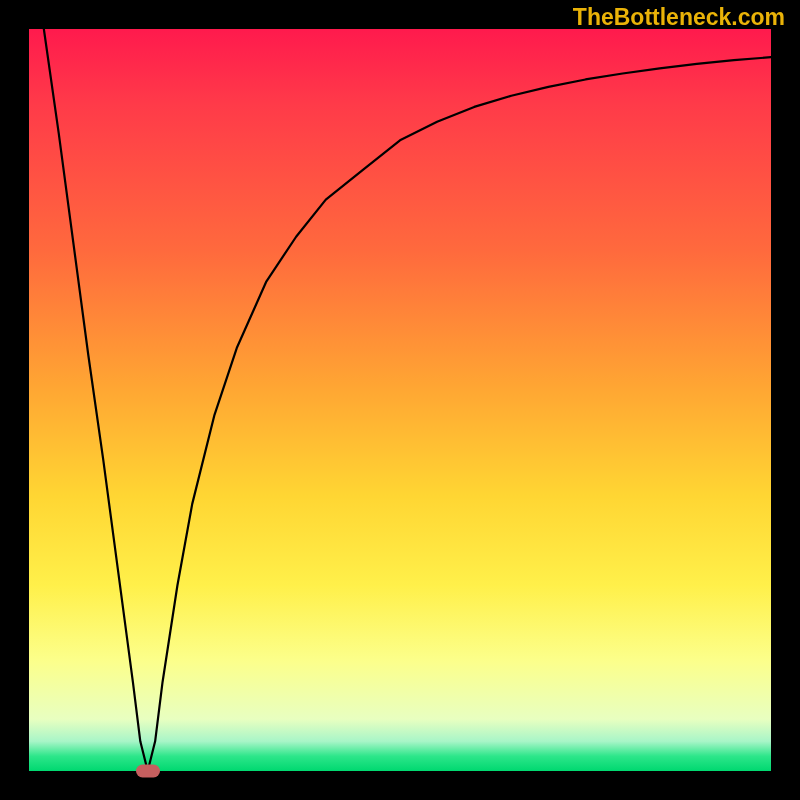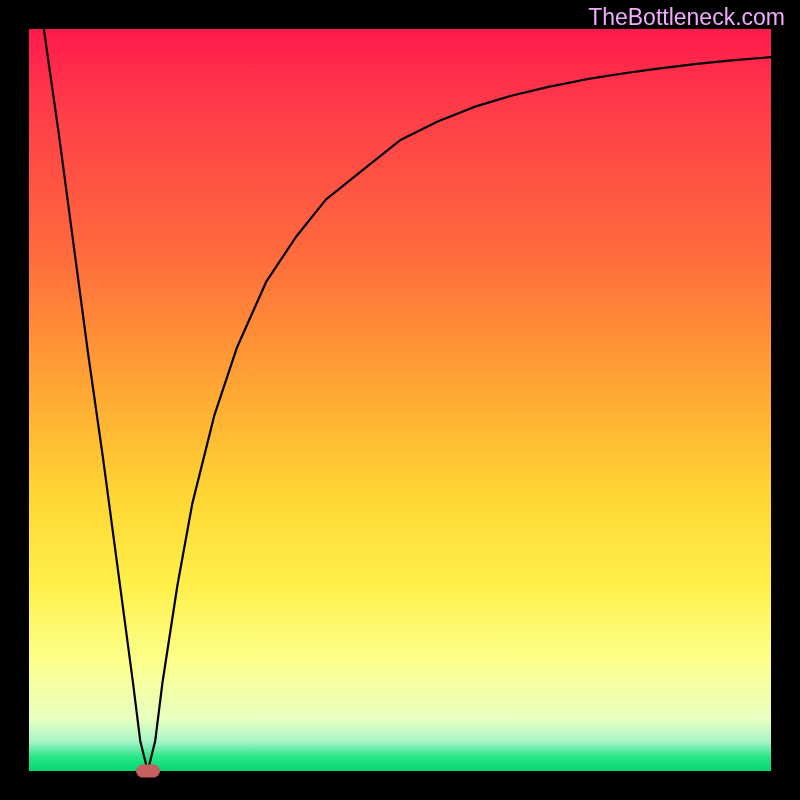--- a/index.html
+++ b/index.html
@@ -36,22 +36,22 @@
       #2de68a 98%,
       #00d870 100%
     );
   }
   .watermark {
     position: absolute;
     top: 4px;
     right: 15px;
     font-family: Arial, Helvetica, sans-serif;
     font-size: 23px;
-    color: #f0abfc;
-    font-weight: 400;
+    color: #eab308;
+    font-weight: 700;
     letter-spacing: 0px;
     user-select: none;
   }
   svg.curve {
     position: absolute;
     left: 0;
     top: 0;
     width: 742px;
     height: 742px;
     overflow: visible;

